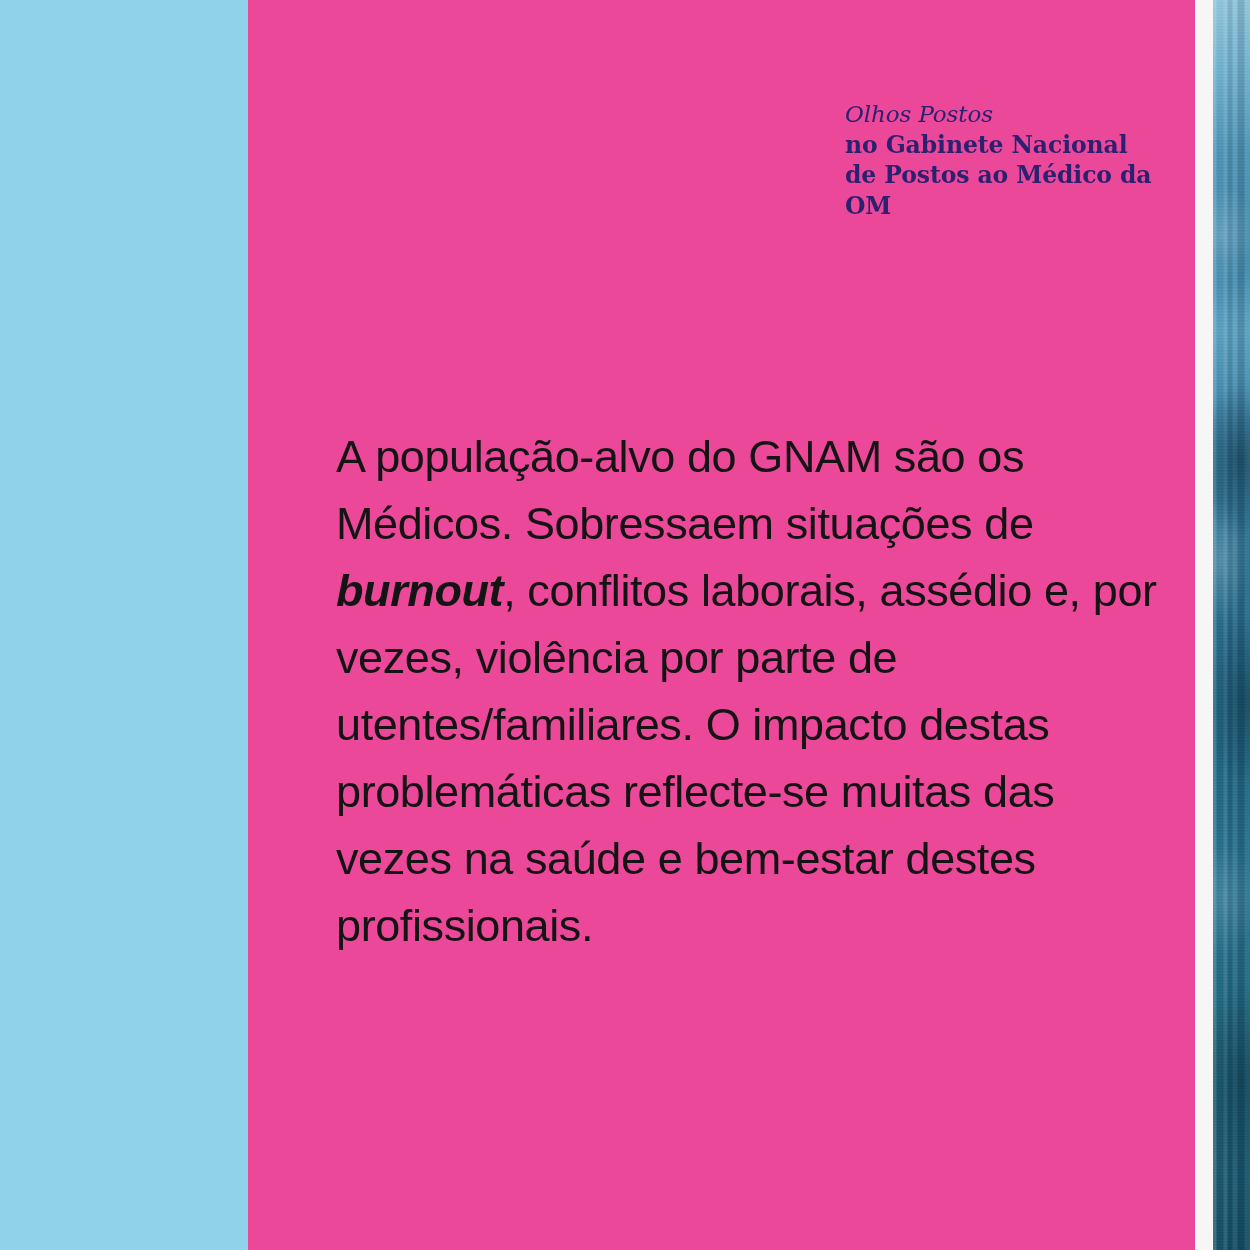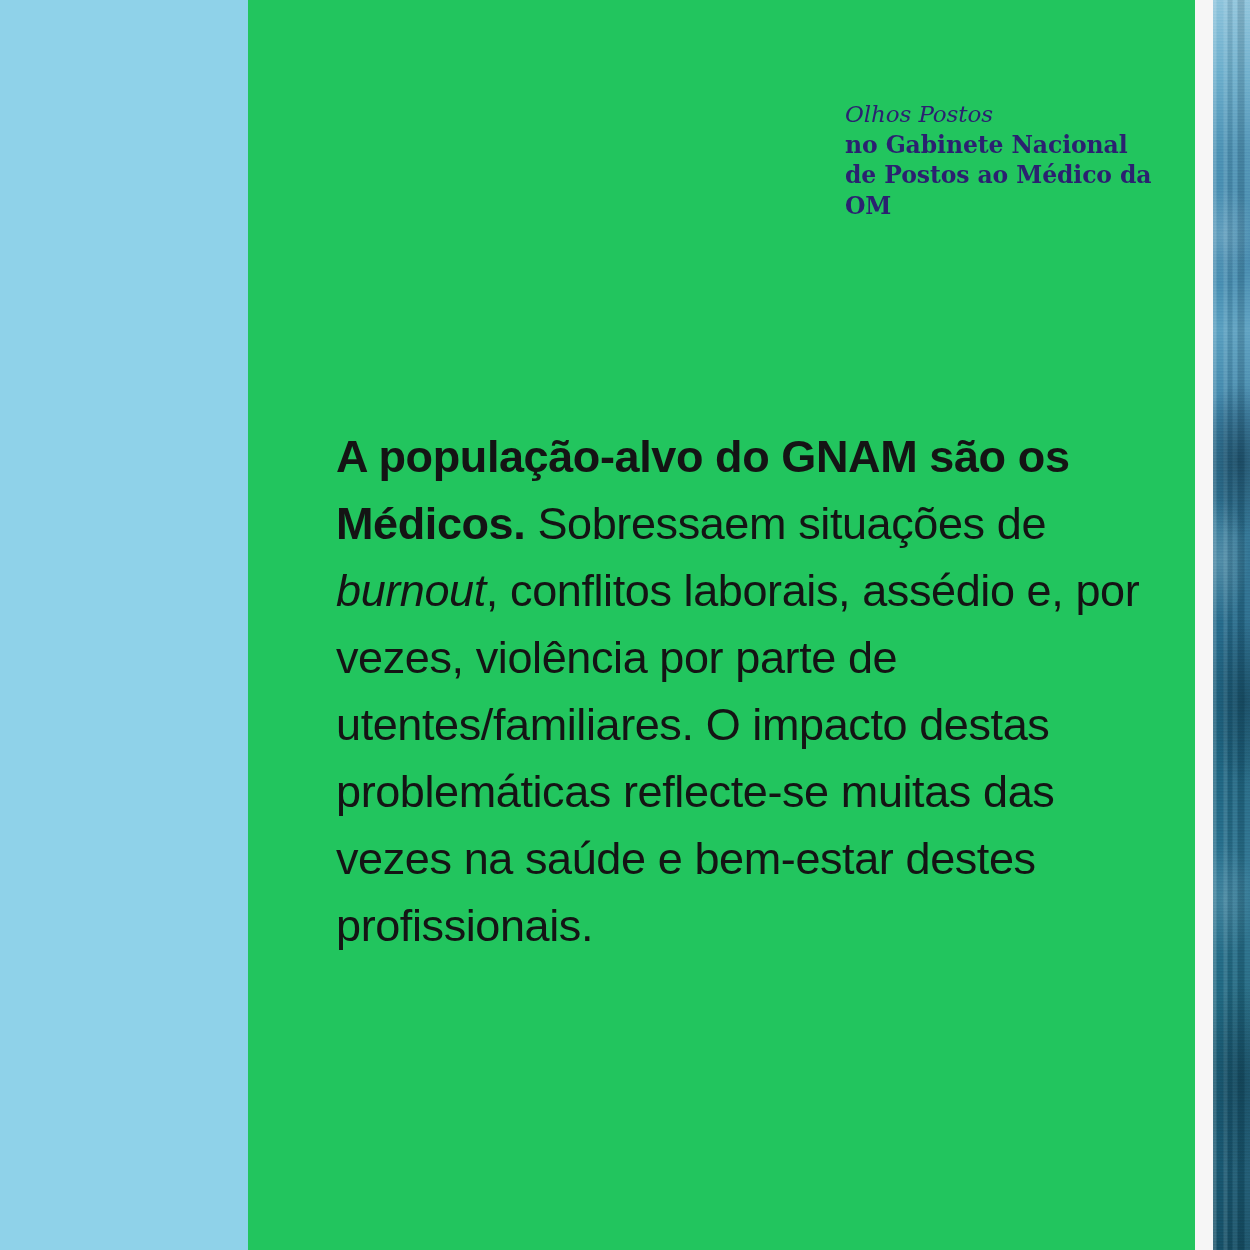--- a/index.html
+++ b/index.html
@@ -12,21 +12,21 @@
     overflow: hidden;
     background: #f1f1f1;
     font-family: "Liberation Sans", sans-serif;
     -webkit-font-smoothing: antialiased;
   }
 
   .poster {
     position: relative;
     width: 1250px;
     height: 1250px;
-    background: #22c55e;
+    background: #ec4899;
   }
 
   
   .left-band {
     position: absolute;
     left: 0;
     top: 0;
     width: 248px;
     height: 1250px;
     background: #8fd2e9;
@@ -137,24 +137,25 @@
     left: 336px;
     top: 378px;
     width: 830px;
     color: #141414;
     font-size: 45px;
     line-height: 67px;
     font-weight: 400;
     letter-spacing: -0.4px;
   }
   .body-copy .lead {
-    font-weight: 700;
+    font-weight: 400;
   }
   .body-copy .term {
     font-style: italic;
+    font-weight: bold;
   }
 </style>
 </head>
 <body>
 
 <div class="poster">
 
   <div class="left-band"></div>
 
   <div class="photo-gap"></div>

